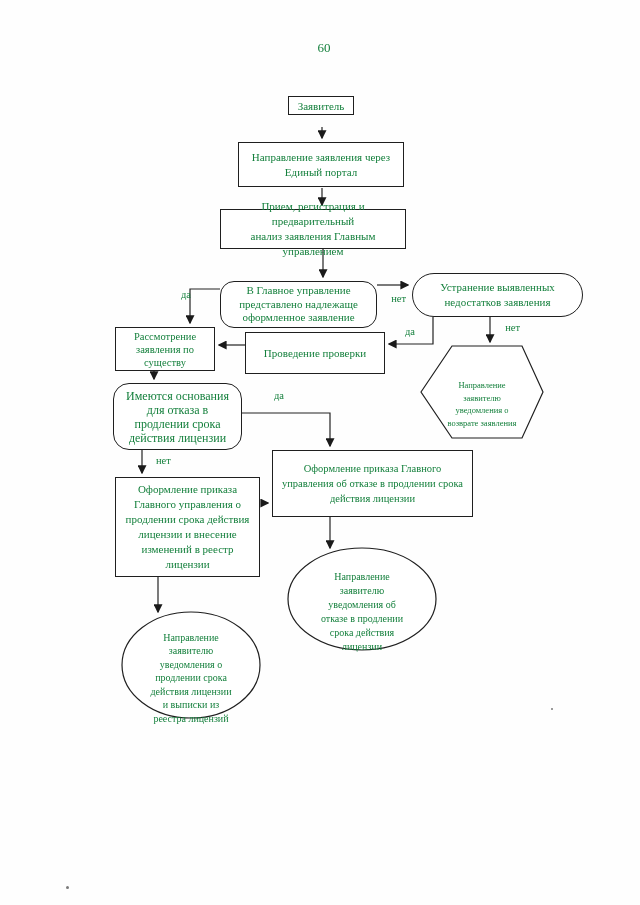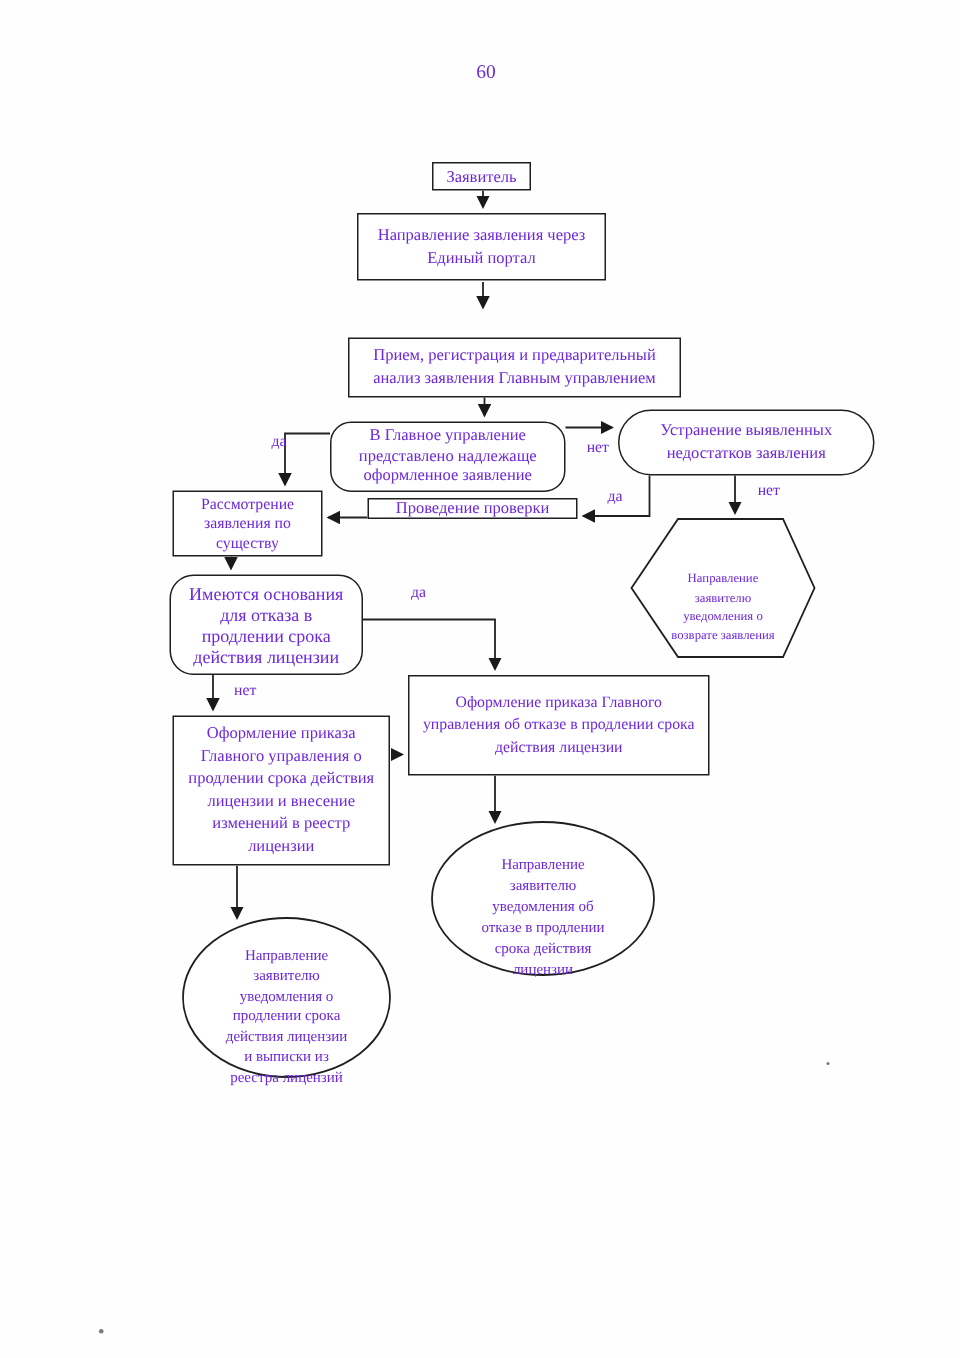--- a/index.html
+++ b/index.html
@@ -1,42 +1,42 @@
 <!DOCTYPE html>
 <html lang="ru"><head>
 <meta charset="utf-8">
 <style>
   html,body{margin:0;padding:0;background:#ffffff;}
   #page{
     position:relative;width:640px;height:905px;background:#fefefe;overflow:hidden;
-    font-family:"Liberation Serif","DejaVu Serif",serif;color:#6d28d9;
+    font-family:"Liberation Serif","DejaVu Serif",serif;color:#15803d;
   }
   #connectors{position:absolute;left:0;top:0;width:640px;height:905px;}
   .node{
     position:absolute;display:flex;align-items:center;justify-content:center;
     text-align:center;white-space:pre-line;background:#fff;
     border:1px solid #1f1f1f;box-sizing:border-box;
   }
   .shape-text{
     position:absolute;display:flex;align-items:center;justify-content:center;
     text-align:center;white-space:pre-line;background:transparent;border:none;margin-top:12px;
   }
   .lbl{position:absolute;font-size:10.5px;text-align:right;}
   #page-number{position:absolute;left:310px;top:40px;width:28px;text-align:center;font-size:13px;}
   #diagram-title{
     position:absolute;left:228px;top:78px;width:234px;text-align:center;
     font-size:13.5px;text-decoration:underline;text-underline-offset:2px;letter-spacing:0.2px;
   }
   
-  #applicant{left:288px;top:108px;width:66px;height:19px;font-size:11px;}
+  #applicant{left:288px;top:96px;width:66px;height:19px;font-size:11px;}
   #portal{left:238px;top:142px;width:166px;height:45px;font-size:11px;line-height:15px;}
-  #intake{left:232px;top:209px;width:222px;height:40px;font-size:11px;line-height:15px;margin-top:16px;}
+  #intake{left:220px;top:209px;width:186px;height:40px;font-size:11px;line-height:15px;}
   #proper{left:220px;top:281px;width:157px;height:47px;font-size:11px;line-height:13.5px;border-radius:14px;}
   #fix{left:412px;top:273px;width:171px;height:44px;font-size:11px;line-height:15px;border-radius:22px;}
-  #inspection{left:245px;top:332px;width:140px;height:14px;font-size:11px;}
+  #inspection{left:245px;top:332px;width:140px;height:42px;font-size:11px;}
   #review{left:115px;top:327px;width:100px;height:44px;font-size:10.5px;line-height:13px;}
   #grounds{left:113px;top:383px;width:129px;height:67px;font-size:12px;line-height:14px;border-radius:16px;}
   #order-extend{left:115px;top:477px;width:145px;height:100px;font-size:11px;line-height:15px;}
   #order-refuse{left:272px;top:450px;width:201px;height:67px;font-size:10.5px;line-height:15px;}
   #notify-return-text{left:432px;top:362px;width:100px;height:60px;font-size:8.5px;line-height:12.5px;}
   #notify-extend-text{left:128px;top:618px;width:126px;height:96px;font-size:10px;line-height:13.5px;}
   #notify-refuse-text{left:295px;top:556px;width:134px;height:88px;font-size:10px;line-height:14px;}
   
   #lbl-no1{left:380px;top:293px;width:26px;}
   #lbl-yes1{left:167px;top:289px;width:24px;}

